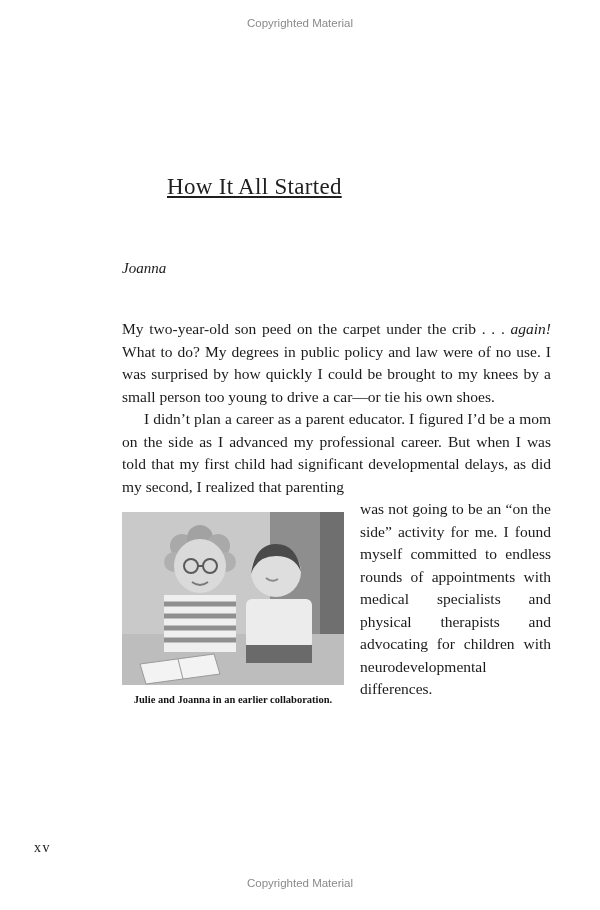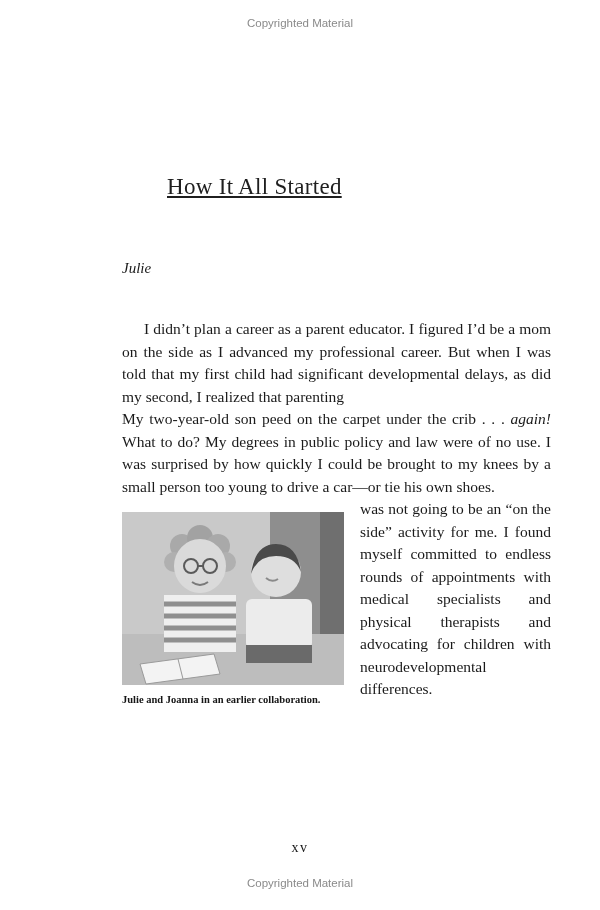--- a/index.html
+++ b/index.html
@@ -57,49 +57,49 @@
   }
   .photo-figure svg {
     display: block;
     width: 222px;
     height: 173px;
   }
   .photo-caption {
     margin-top: 8px;
     font: 600 10.5px/1.3 "Liberation Serif", serif;
     color: #151515;
-    text-align: left;
+    text-align: center;
     text-indent: 0;
   }
   .page-number {
     position: absolute;
     top: 840px;
     left: 0; right: 0;
-    text-align: center;
+    text-align: left;
     font: 14px "Liberation Serif", serif;
     letter-spacing: 1.5px;
     color: #1a1a1a;
   }
 </style>
 </head>
 <body>
 
 <div class="book-page">
 
   <div class="copyright top">Copyrighted Material</div>
 
   <h1 class="chapter-title">How It All Started</h1>
 
-  <div class="author-name">Julie</div>
+  <div class="author-name">Joanna</div>
 
   <div class="body-text">
 
+    <p class="para"><span>My two-year-old son peed on the carpet under the crib . . . </span><em>again!</em><span> What to do? My degrees in public policy and law were of no use. I was surprised by how quickly I could be brought to my knees by a small person too young to drive a car—or tie his own shoes.</span></p>
+
     <p class="para indent">I didn’t plan a career as a parent educator. I figured I’d be a mom on the side as I advanced my professional career. But when I was told that my first child had significant developmental delays, as did my second, I realized that parenting</p>
-
-    <p class="para"><span>My two-year-old son peed on the carpet under the crib . . . </span><em>again!</em><span> What to do? My degrees in public policy and law were of no use. I was surprised by how quickly I could be brought to my knees by a small person too young to drive a car—or tie his own shoes.</span></p>
 
     <figure class="photo-figure">
       <svg viewBox="0 0 222 173" xmlns="http://www.w3.org/2000/svg" preserveAspectRatio="none" role="img">
 
         <rect width="222" height="173" fill="#c9c9c9"></rect>
         <rect x="148" width="74" height="173" fill="#8e8e8e"></rect>
         <rect x="198" width="24" height="173" fill="#6f6f6f"></rect>
         <rect y="122" width="222" height="51" fill="#bdbdbd"></rect>
 
         <circle cx="60" cy="34" r="12" fill="#a9a9a9"></circle>

